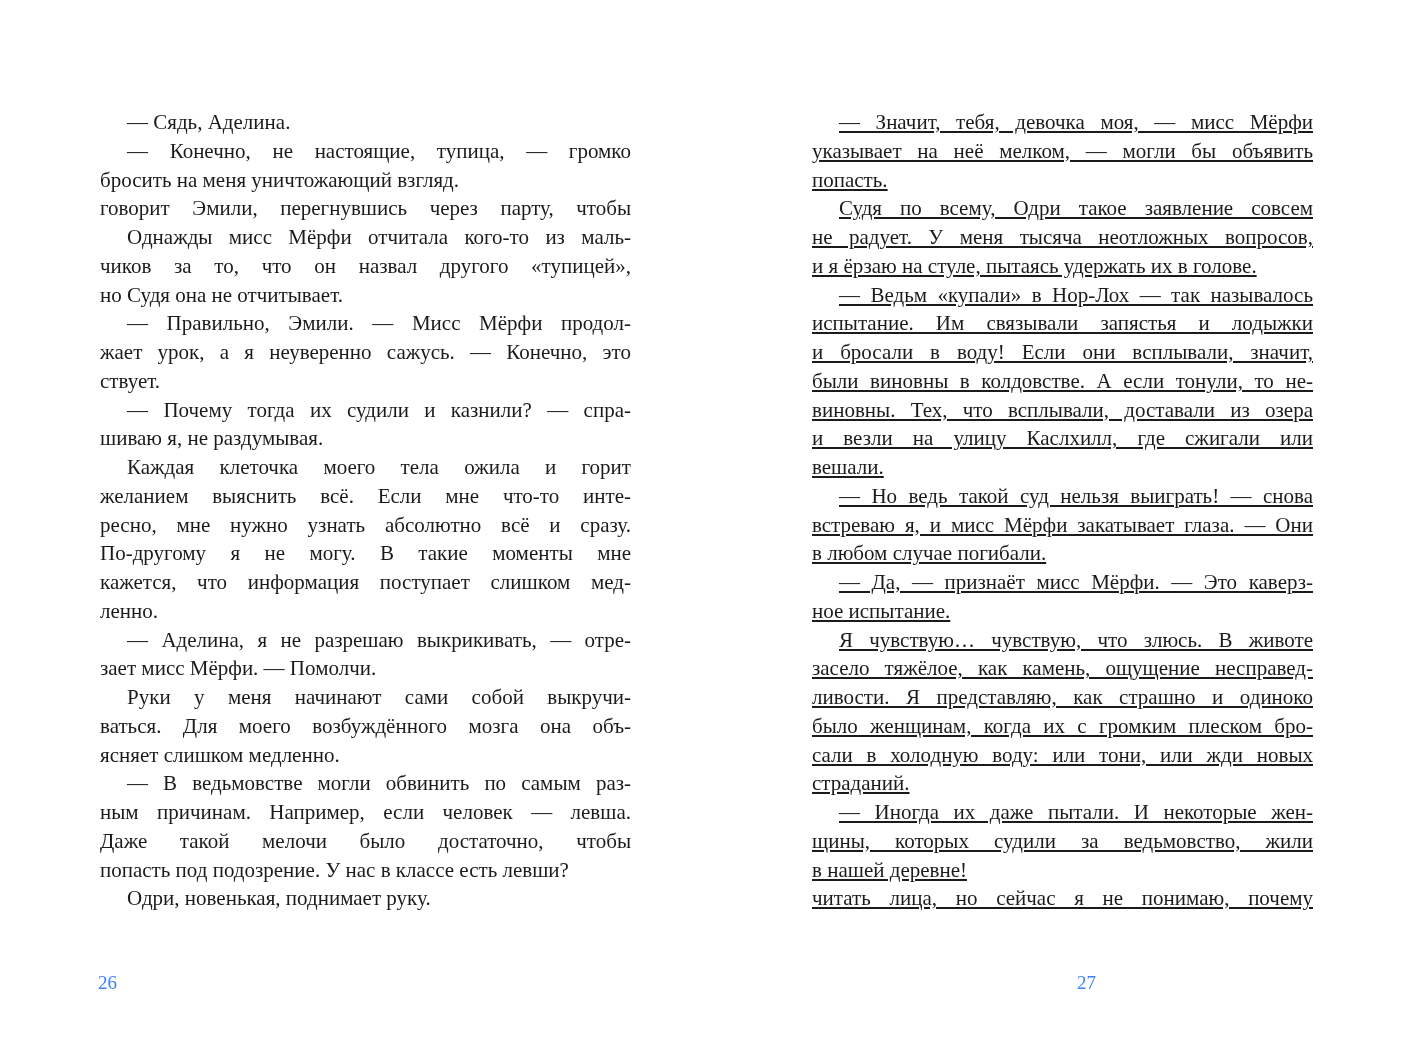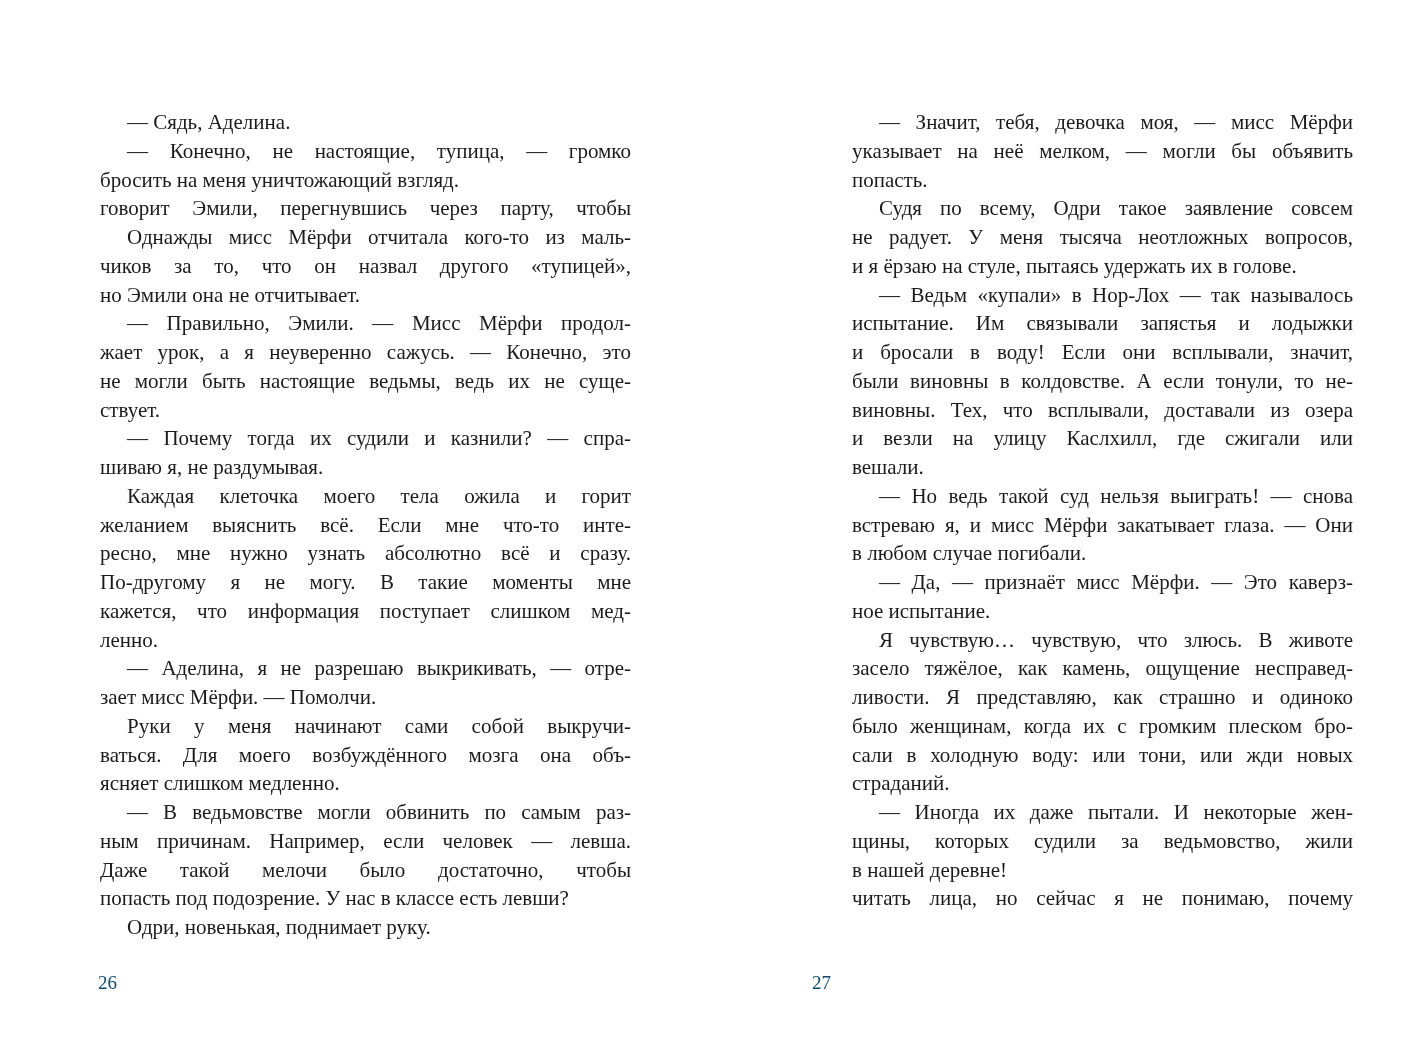--- a/index.html
+++ b/index.html
@@ -16,63 +16,62 @@
     overflow: hidden;
   }
   .spread { position: absolute; inset: 0; }
   .textcol {
     position: absolute;
     top: 108px;
     font-size: 21px;
     line-height: 28.75px;
   }
   #col-left  { left: 100px; width: 531px; }
-  #col-right { left: 852px; width: 501px; }
+  #col-right { left: 812px; width: 501px; text-decoration: underline; }
   .para { margin: 0; padding: 0; }
   .line {
     text-align: justify;
     text-align-last: justify;
   }
   .line.first { padding-left: 27px; }
   .line.endline {
     text-align: left;
     text-align-last: left;
   }
   .pagenum {
     position: absolute;
     top: 972px;
     font-size: 19px;
-    color: #0c4a6e;
+    color: #3b82f6;
   }
   .pagenum.left-num { left: 98px; }
-  .pagenum.right-num { left: 812px; width: 501px; text-align: left; }
+  .pagenum.right-num { left: 836px; width: 501px; text-align: center; }
 </style>
 </head>
 <body>
 
 <div class="spread">
   <section class="page">
     <div class="textcol" id="col-left">
         <div class="para">
           <div class="line first endline">— Сядь, Аделина.</div>
         </div>
         <div class="para">
           <div class="line first">— Конечно, не настоящие, тупица, — громко</div>
           <div class="line endline">бросить на меня уничтожающий взгляд.</div>
           <div class="line">говорит Эмили, перегнувшись через парту, чтобы</div>
         </div>
         <div class="para">
           <div class="line first">Однажды мисс Мёрфи отчитала кого-то из маль-</div>
           <div class="line">чиков за то, что он назвал другого «тупицей»,</div>
-          <div class="line endline">но Эмили она не отчитывает.</div>
+          <div class="line endline">но Судя она не отчитывает.</div>
         </div>
         <div class="para">
           <div class="line first">— Правильно, Эмили. — Мисс Мёрфи продол-</div>
           <div class="line">жает урок, а я неуверенно сажусь. — Конечно, это</div>
-          <div class="line">не могли быть настоящие ведьмы, ведь их не суще-</div>
           <div class="line endline">ствует.</div>
         </div>
         <div class="para">
           <div class="line first">— Почему тогда их судили и казнили? — спра-</div>
           <div class="line endline">шиваю я, не раздумывая.</div>
         </div>
         <div class="para">
           <div class="line first">Каждая клеточка моего тела ожила и горит</div>
           <div class="line">желанием выяснить всё. Если мне что-то инте-</div>
           <div class="line">ресно, мне нужно узнать абсолютно всё и сразу.</div>

